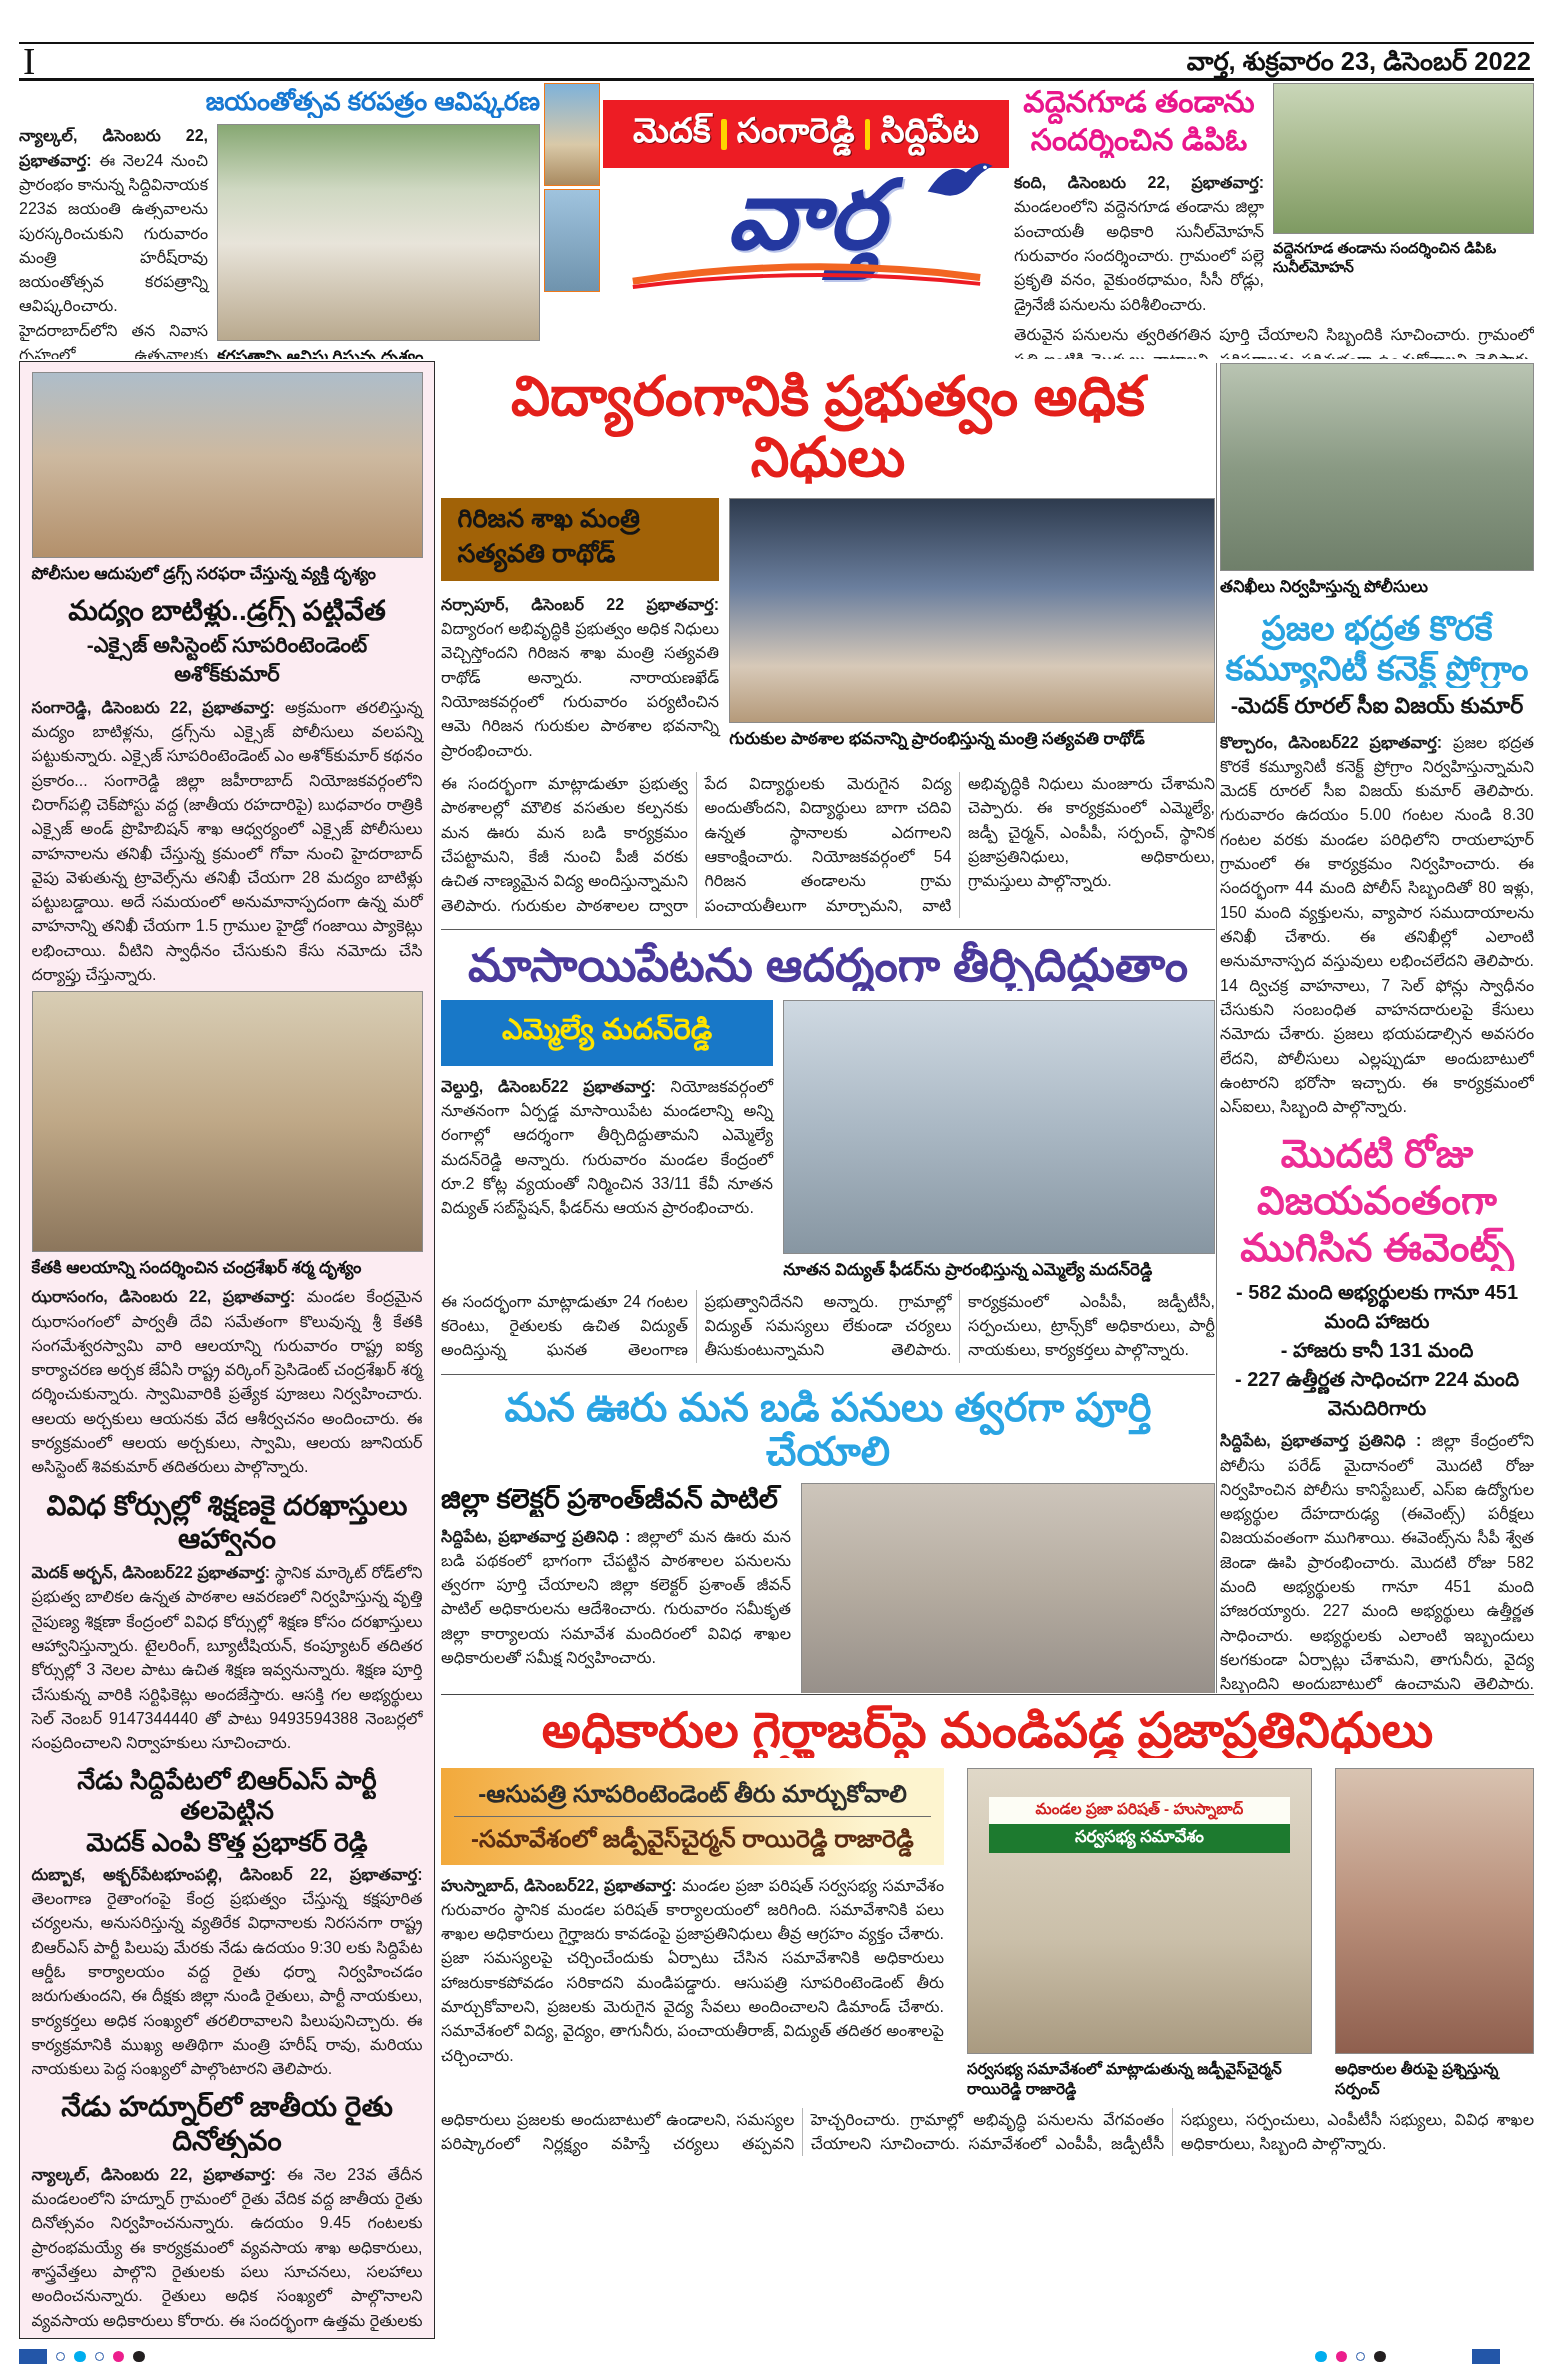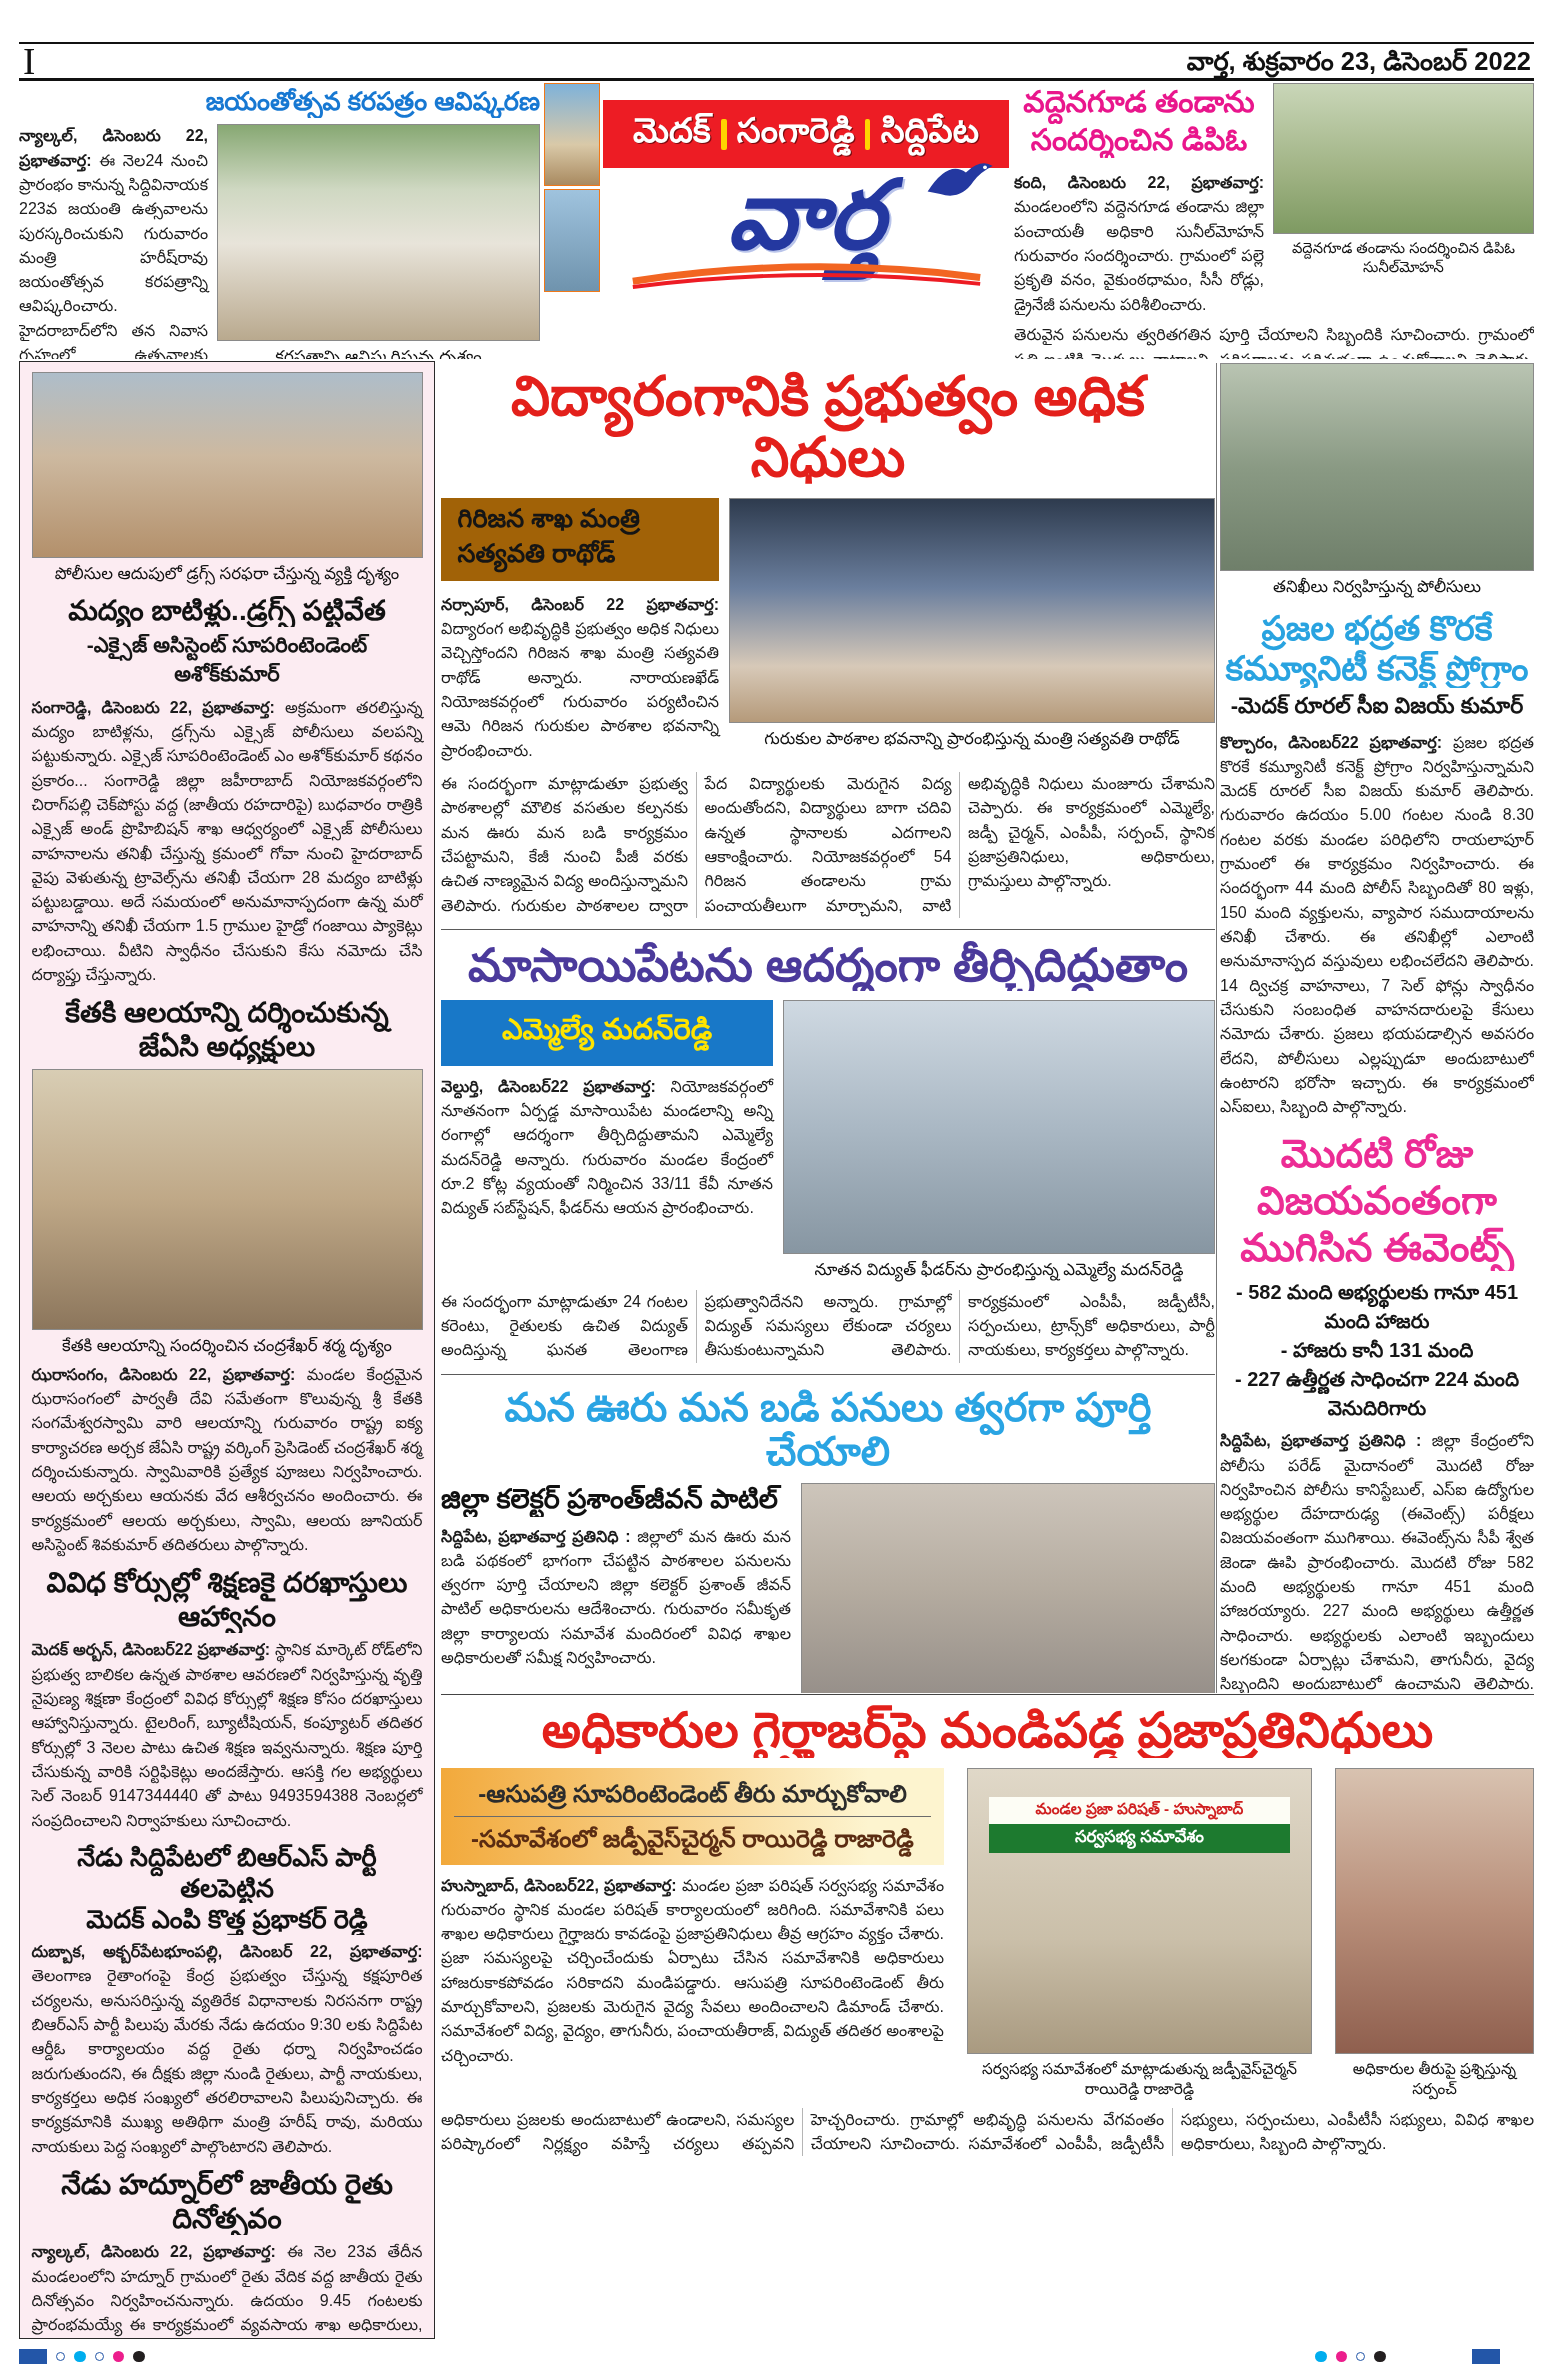--- a/index.html
+++ b/index.html
@@ -3,21 +3,21 @@
 <meta charset="utf-8">
 <style>
   html,body{margin:0;padding:0;background:#e8e8e8;}
   *{box-sizing:border-box;}
   #page{position:relative;width:1552px;height:2377px;background:#ffffff;
         font-family:"Liberation Sans","DejaVu Sans",sans-serif;color:#161616;overflow:hidden;}
   .abs{position:absolute;}
   .clip{overflow:hidden;}
   .body-txt{font-size:16px;line-height:1.52;text-align:justify;color:#1c1c1c;}
   .dl{font-weight:bold;}
-  .cap{font-weight:normal;font-size:16.6px;text-align:center;margin-top:5.1px;color:#101010;line-height:1.3;}
+  .cap{font-weight:bold;font-size:16.6px;text-align:left;margin-top:5.1px;color:#101010;line-height:1.3;}
   .ph{border:0.6px solid #8a8a8a;width:100%;}
   
   .ph-press{background:linear-gradient(180deg,#87a873 0%,#cfd8c2 30%,#e8e4da 55%,#b9a98e 100%);}
   .ph-field{background:linear-gradient(180deg,#c9d6b8,#9fb283 60%,#7e9a62);}
   .ph-ribbon{background:linear-gradient(180deg,#2e3b4e,#6b7f9e 40%,#d7c9b8 75%,#b59a7a);}
   .ph-check{background:linear-gradient(180deg,#b9c4b2,#8a9a84 50%,#6f7f6a);}
   .ph-police{background:linear-gradient(180deg,#aebdc9 0%,#cdb9a0 45%,#b3906b 100%);}
   .ph-temple{background:linear-gradient(180deg,#d8cdb4,#bfa887 50%,#8c765c);}
   .ph-power{background:linear-gradient(180deg,#cfd9e2,#aab8c4 50%,#8796a2);}
   .ph-meeting{background:linear-gradient(180deg,#cdc5bb,#b5aca0 50%,#97908a);}
@@ -186,21 +186,20 @@
       <div class="ph ph-police" style="height:186px;"></div>
       <div class="cap">పోలీసుల ఆదుపులో డ్రగ్స్ సరఫరా చేస్తున్న వ్యక్తి దృశ్యం</div>
     </div>
     <div class="lhead clip">మద్యం బాటిళ్లు..డ్రగ్స్ పట్టివేత</div>
     <div class="lsub clip">-ఎక్సైజ్ అసిస్టెంట్ సూపరింటెండెంట్ అశోక్‌కుమార్</div>
     <div class="body-txt">
       <span class="dl">సంగారెడ్డి, డిసెంబరు 22, ప్రభాతవార్త:</span>
       <span>అక్రమంగా తరలిస్తున్న మద్యం బాటిళ్లను, డ్రగ్స్‌ను ఎక్సైజ్ పోలీసులు వలపన్ని పట్టుకున్నారు. ఎక్సైజ్ సూపరింటెండెంట్ ఎం అశోక్‌కుమార్ కథనం ప్రకారం... సంగారెడ్డి జిల్లా జహీరాబాద్ నియోజకవర్గంలోని చిరాగ్‌పల్లి చెక్‌పోస్టు వద్ద (జాతీయ రహదారిపై) బుధవారం రాత్రికి ఎక్సైజ్ అండ్ ప్రొహిబిషన్ శాఖ ఆధ్వర్యంలో ఎక్సైజ్ పోలీసులు వాహనాలను తనిఖీ చేస్తున్న క్రమంలో గోవా నుంచి హైదరాబాద్ వైపు వెళుతున్న ట్రావెల్స్‌ను తనిఖీ చేయగా 28 మద్యం బాటిళ్లు పట్టుబడ్డాయి. అదే సమయంలో అనుమానాస్పదంగా ఉన్న మరో వాహనాన్ని తనిఖీ చేయగా 1.5 గ్రాముల హైడ్రో గంజాయి ప్యాకెట్లు లభించాయి. వీటిని స్వాధీనం చేసుకుని కేసు నమోదు చేసి దర్యాప్తు చేస్తున్నారు.</span>
     </div>
 
-    <div class="lhead clip">కేతకి ఆలయాన్ని దర్శించుకున్న జేఏసి అధ్యక్షులు</div>
     <div>
       <div class="ph ph-temple" style="height:261px;"></div>
       <div class="cap">కేతకి ఆలయాన్ని సందర్శించిన చంద్రశేఖర్ శర్మ దృశ్యం</div>
     </div>
     <div class="body-txt" style="margin-top:6.4px;">
       <span class="dl">ఝరాసంగం, డిసెంబరు 22, ప్రభాతవార్త:</span>
       <span>మండల కేంద్రమైన ఝరాసంగంలో పార్వతీ దేవి సమేతంగా కొలువున్న శ్రీ కేతకి సంగమేశ్వరస్వామి వారి ఆలయాన్ని గురువారం రాష్ట్ర ఐక్య కార్యాచరణ అర్చక జేఏసి రాష్ట్ర వర్కింగ్ ప్రెసిడెంట్ చంద్రశేఖర్ శర్మ దర్శించుకున్నారు. స్వామివారికి ప్రత్యేక పూజలు నిర్వహించారు. ఆలయ అర్చకులు ఆయనకు వేద ఆశీర్వచనం అందించారు. ఈ కార్యక్రమంలో ఆలయ అర్చకులు, స్వామి, ఆలయ జూనియర్ అసిస్టెంట్ శివకుమార్ తదితరులు పాల్గొన్నారు.</span>
     </div>
 
     <div class="lhead clip">వివిధ కోర్సుల్లో శిక్షణకై దరఖాస్తులు ఆహ్వానం</div>

